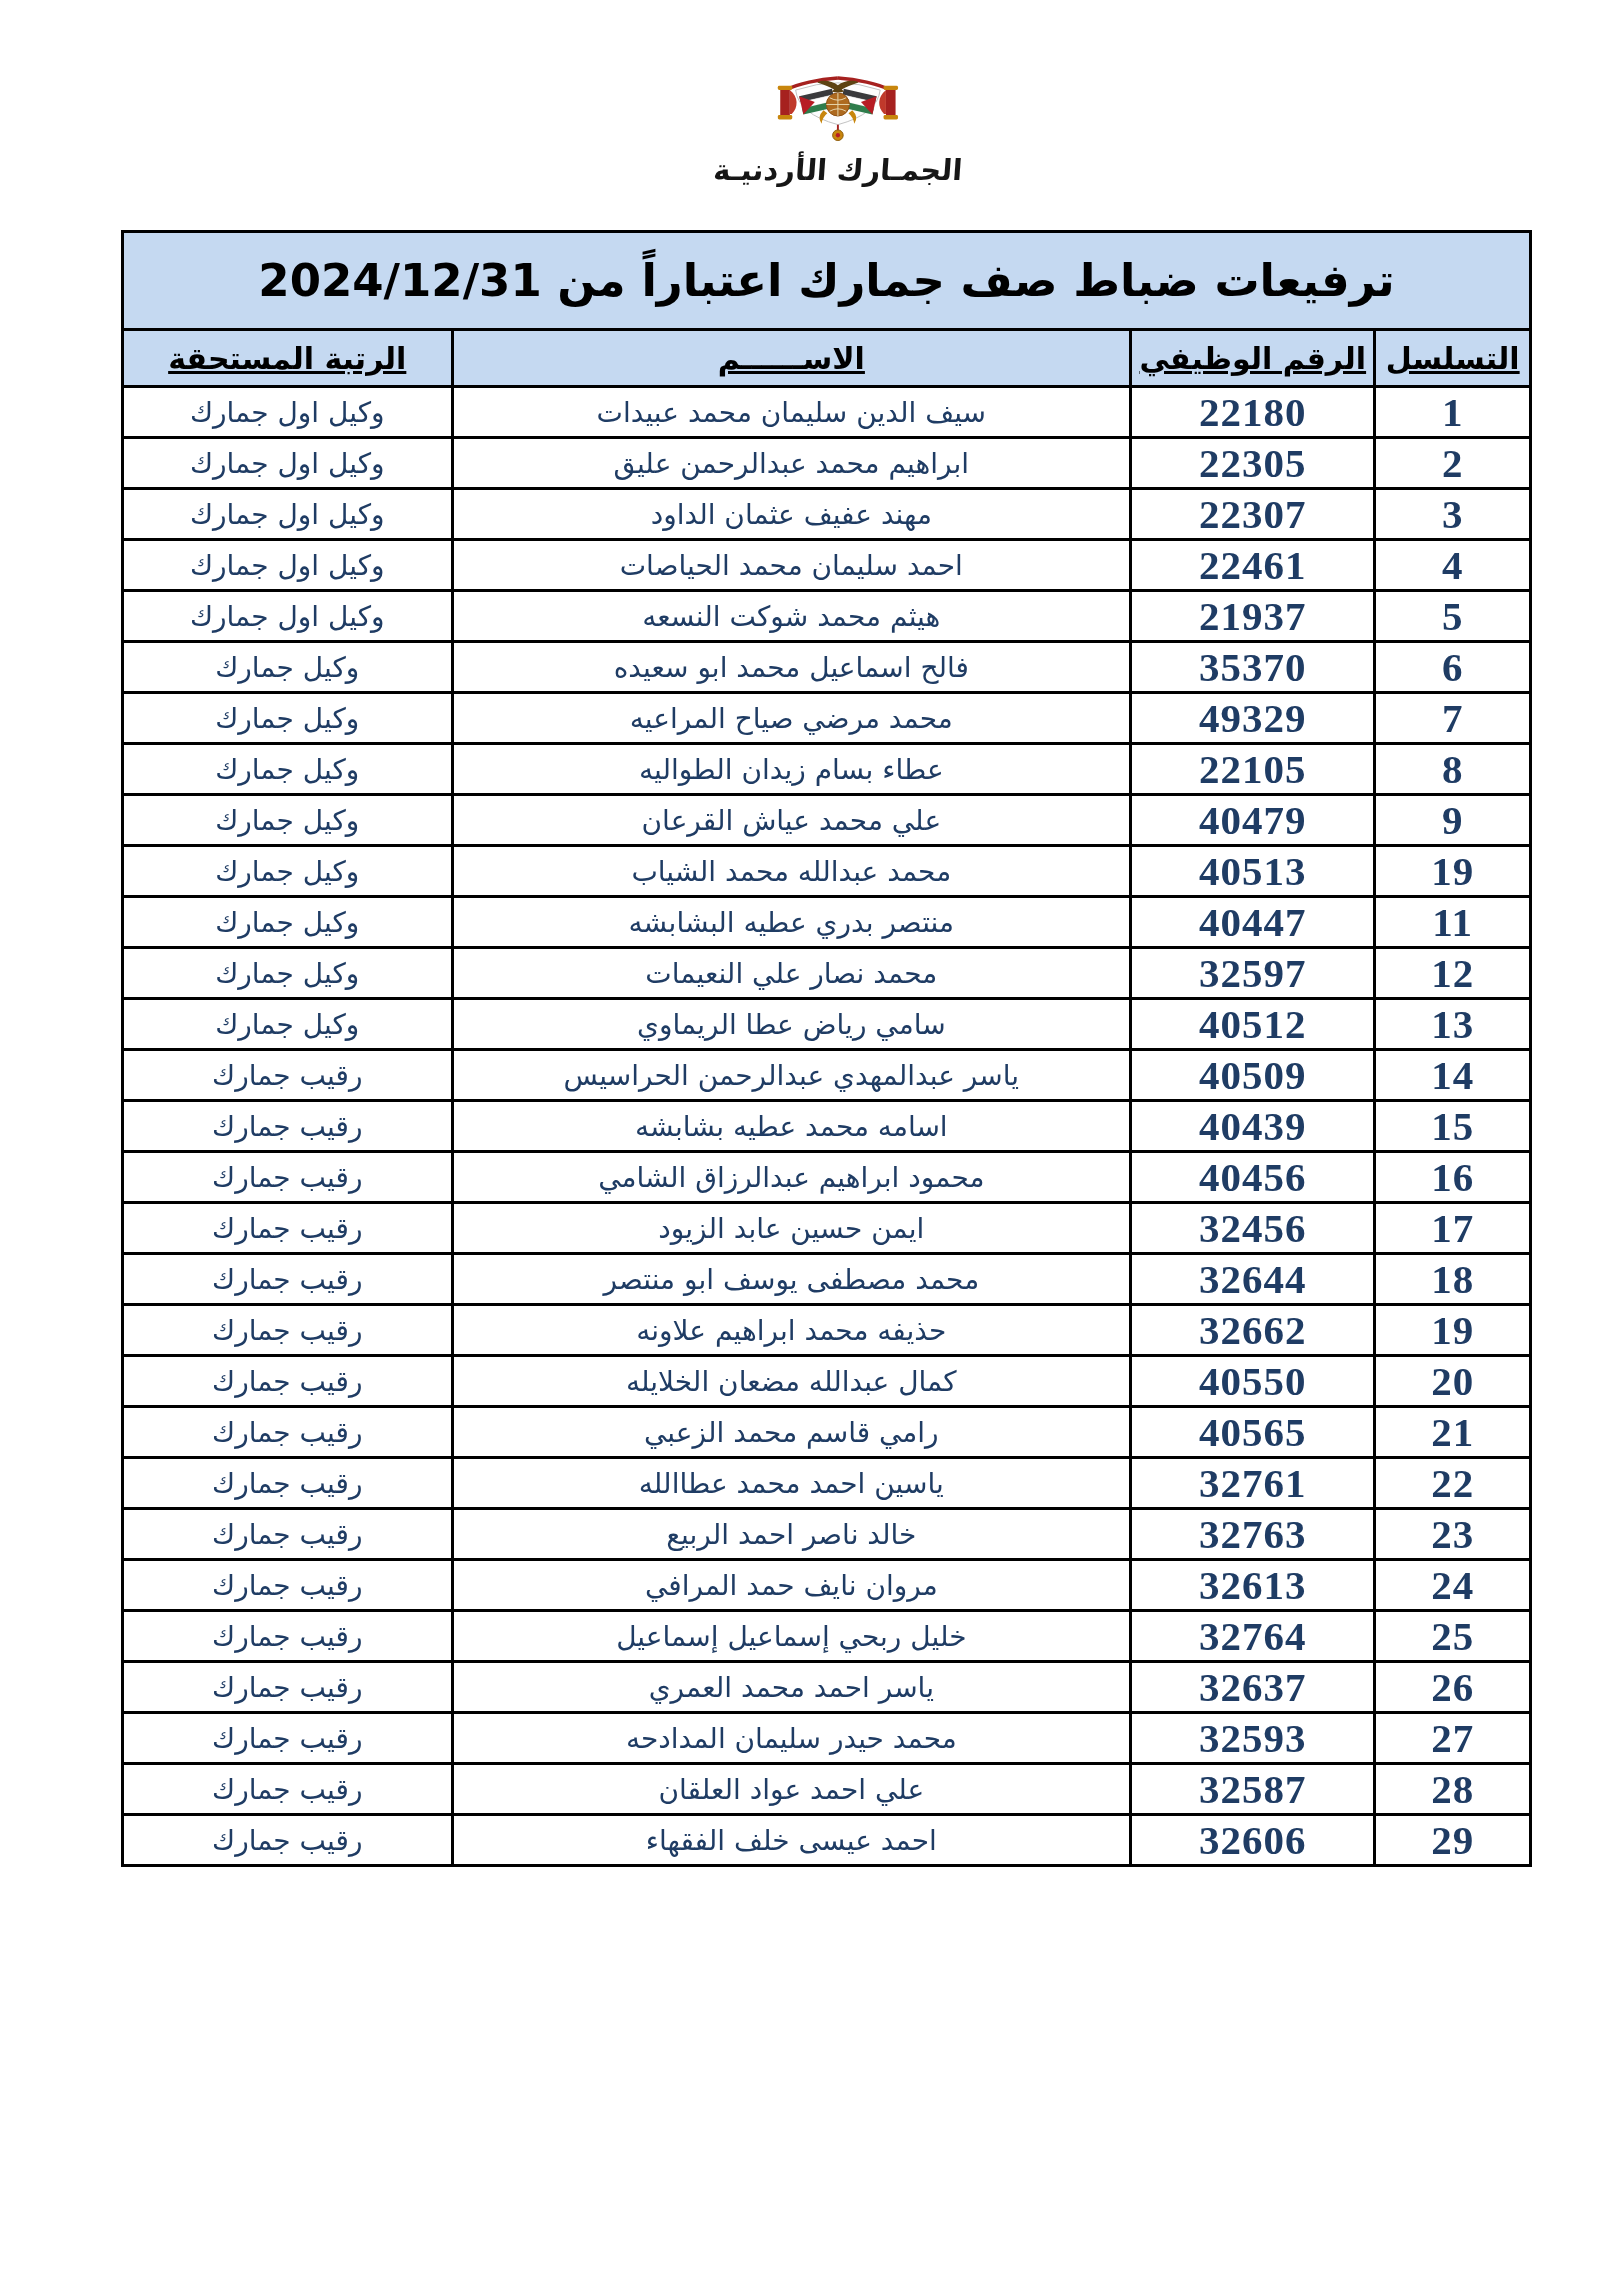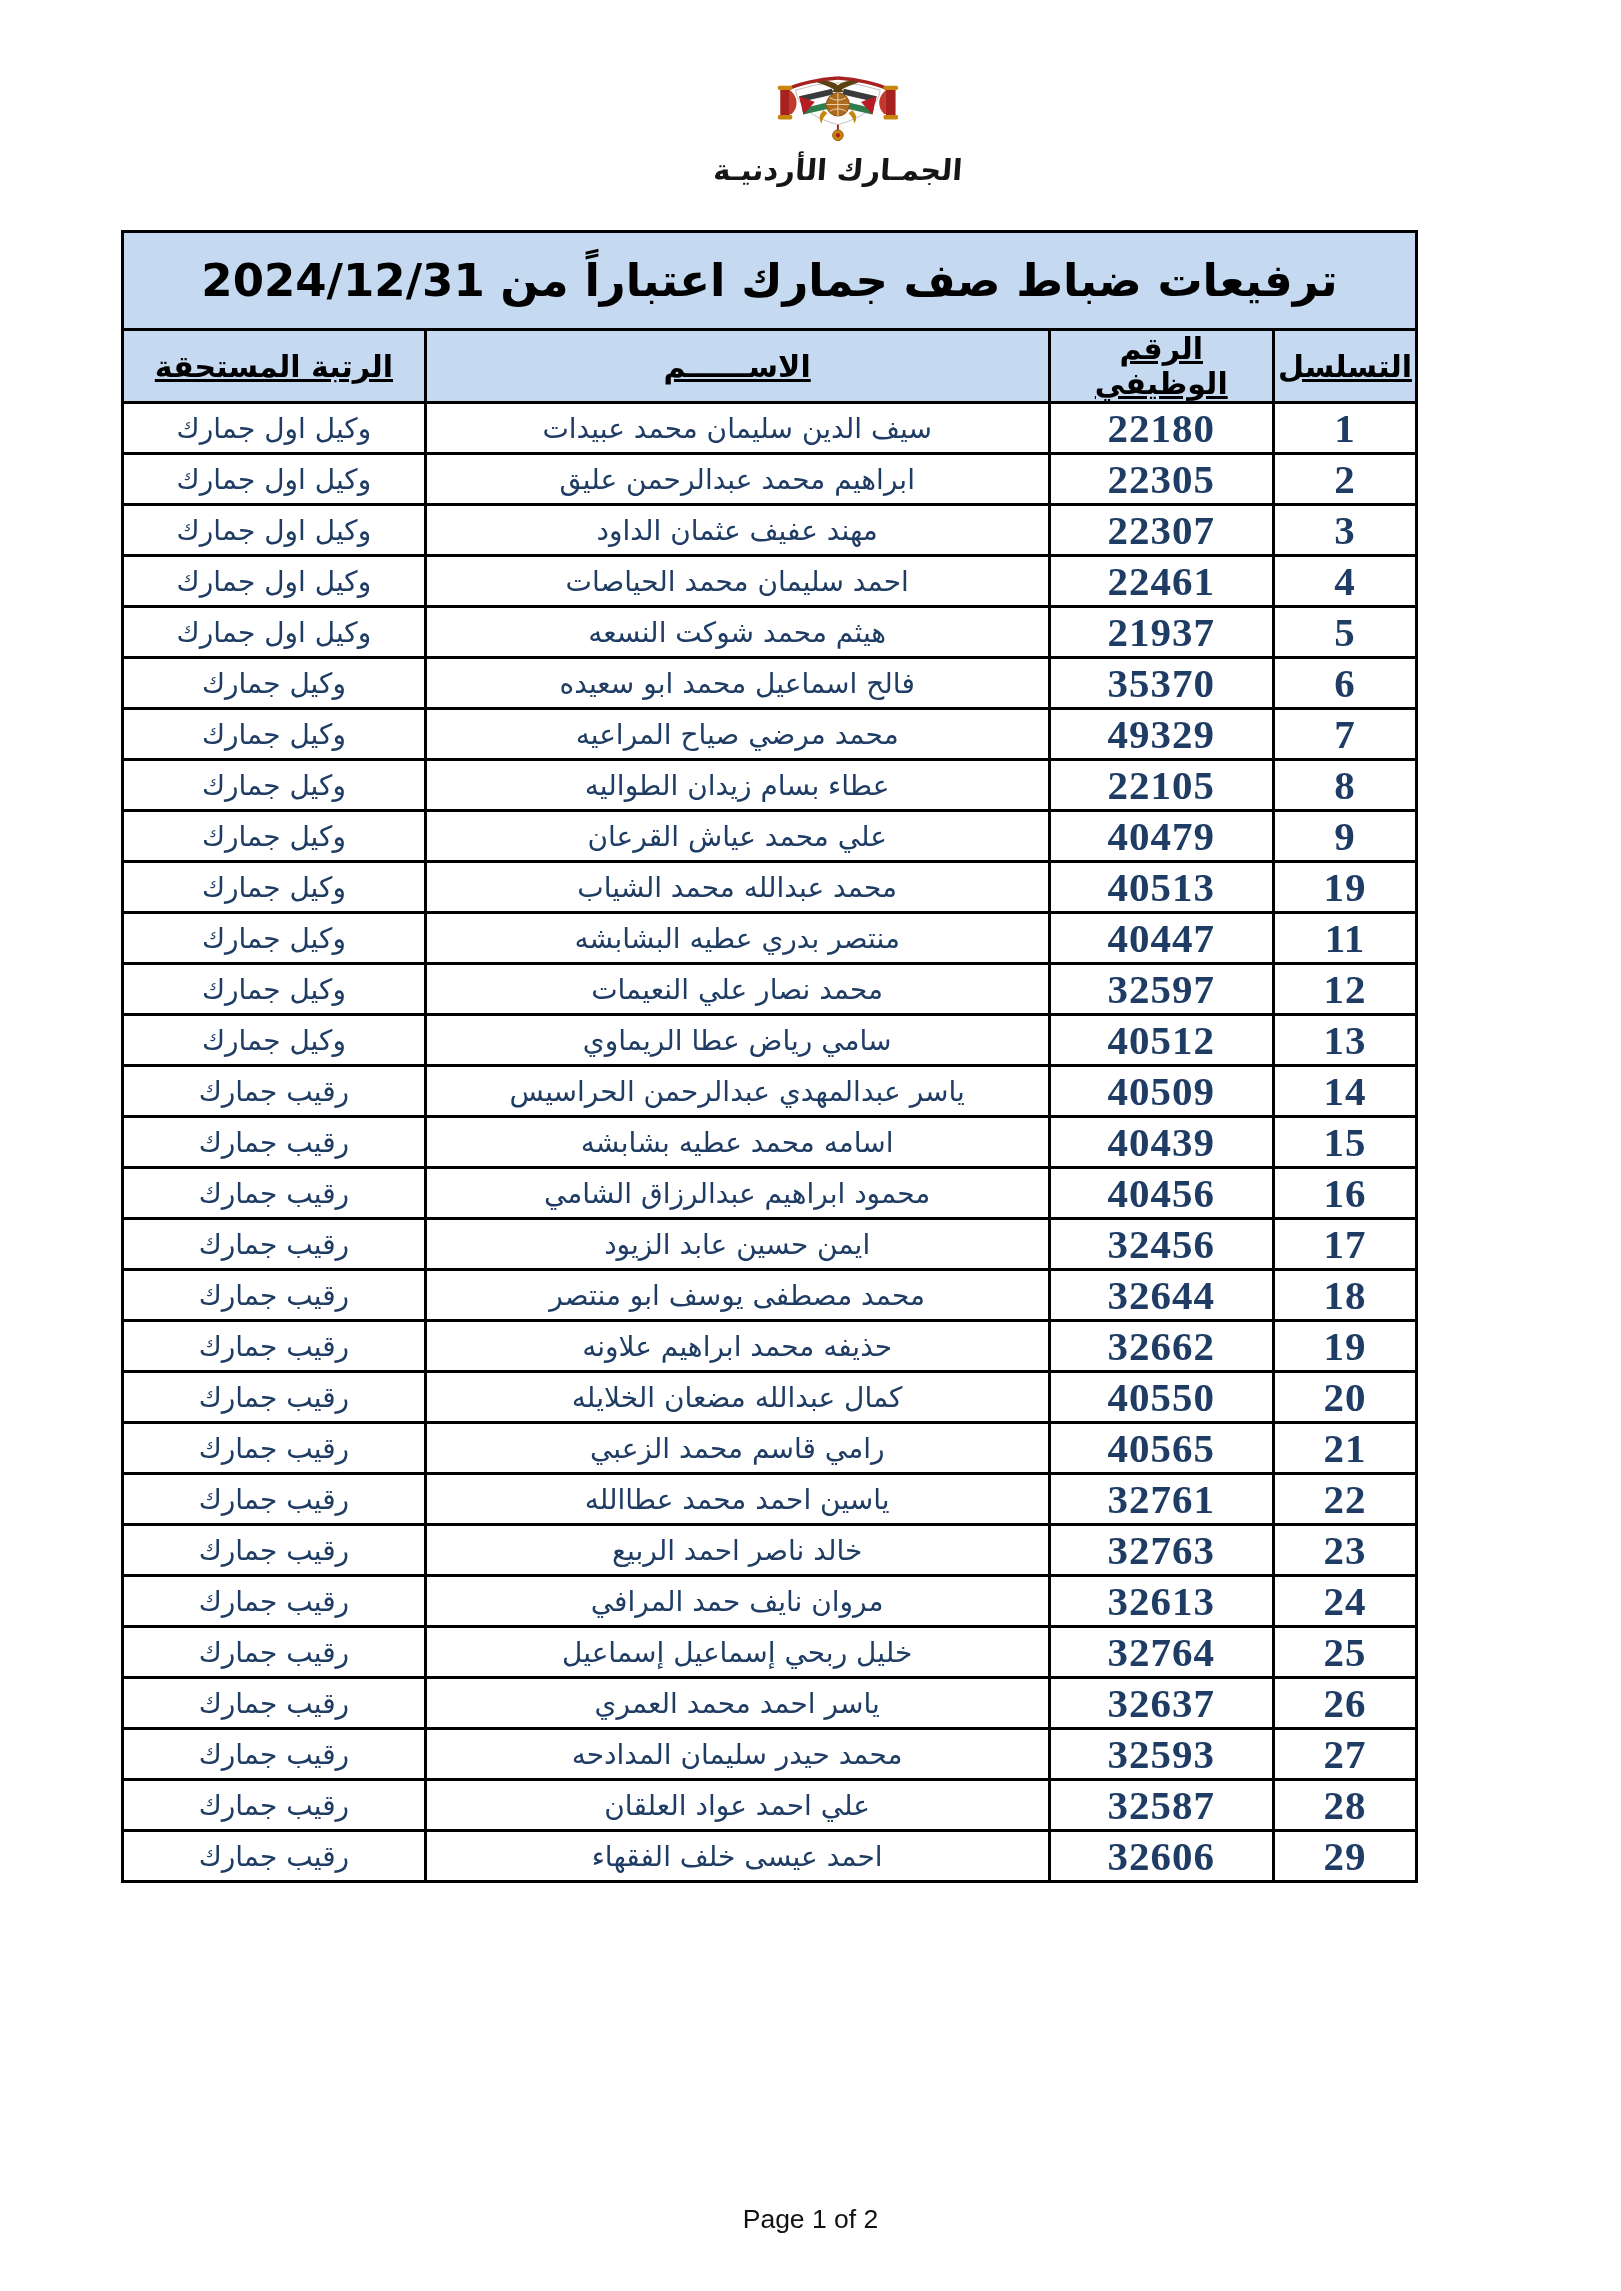--- a/index.html
+++ b/index.html
@@ -39,21 +39,21 @@
     color: #161616;
     letter-spacing: 1px;
     transform: skewX(-4deg);
   }
 
   
   .table-wrap {
     position: absolute;
     top: 230px;
     left: 121px;
-    width: 1297px;
+    width: 1411px;
   }
   table.promotions {
     width: 100%;
     border-collapse: collapse;
     table-layout: fixed;
     direction: rtl;
     border: 3.9px solid var(--border, #000);
   }
   table.promotions th,
   table.promotions td {
@@ -362,15 +362,14 @@
           <tr>
     <td class="cell-serial">29</td>
     <td class="cell-id">32606</td>
     <td class="cell-name">احمد عيسى خلف الفقهاء</td>
     <td class="cell-rank">رقيب جمارك</td>
   </tr>
         </tbody>
     </table>
   </div>
 
-  <div class="page-footer">Page 1 of 2</div>
 </div>
 
 
 </body></html>

